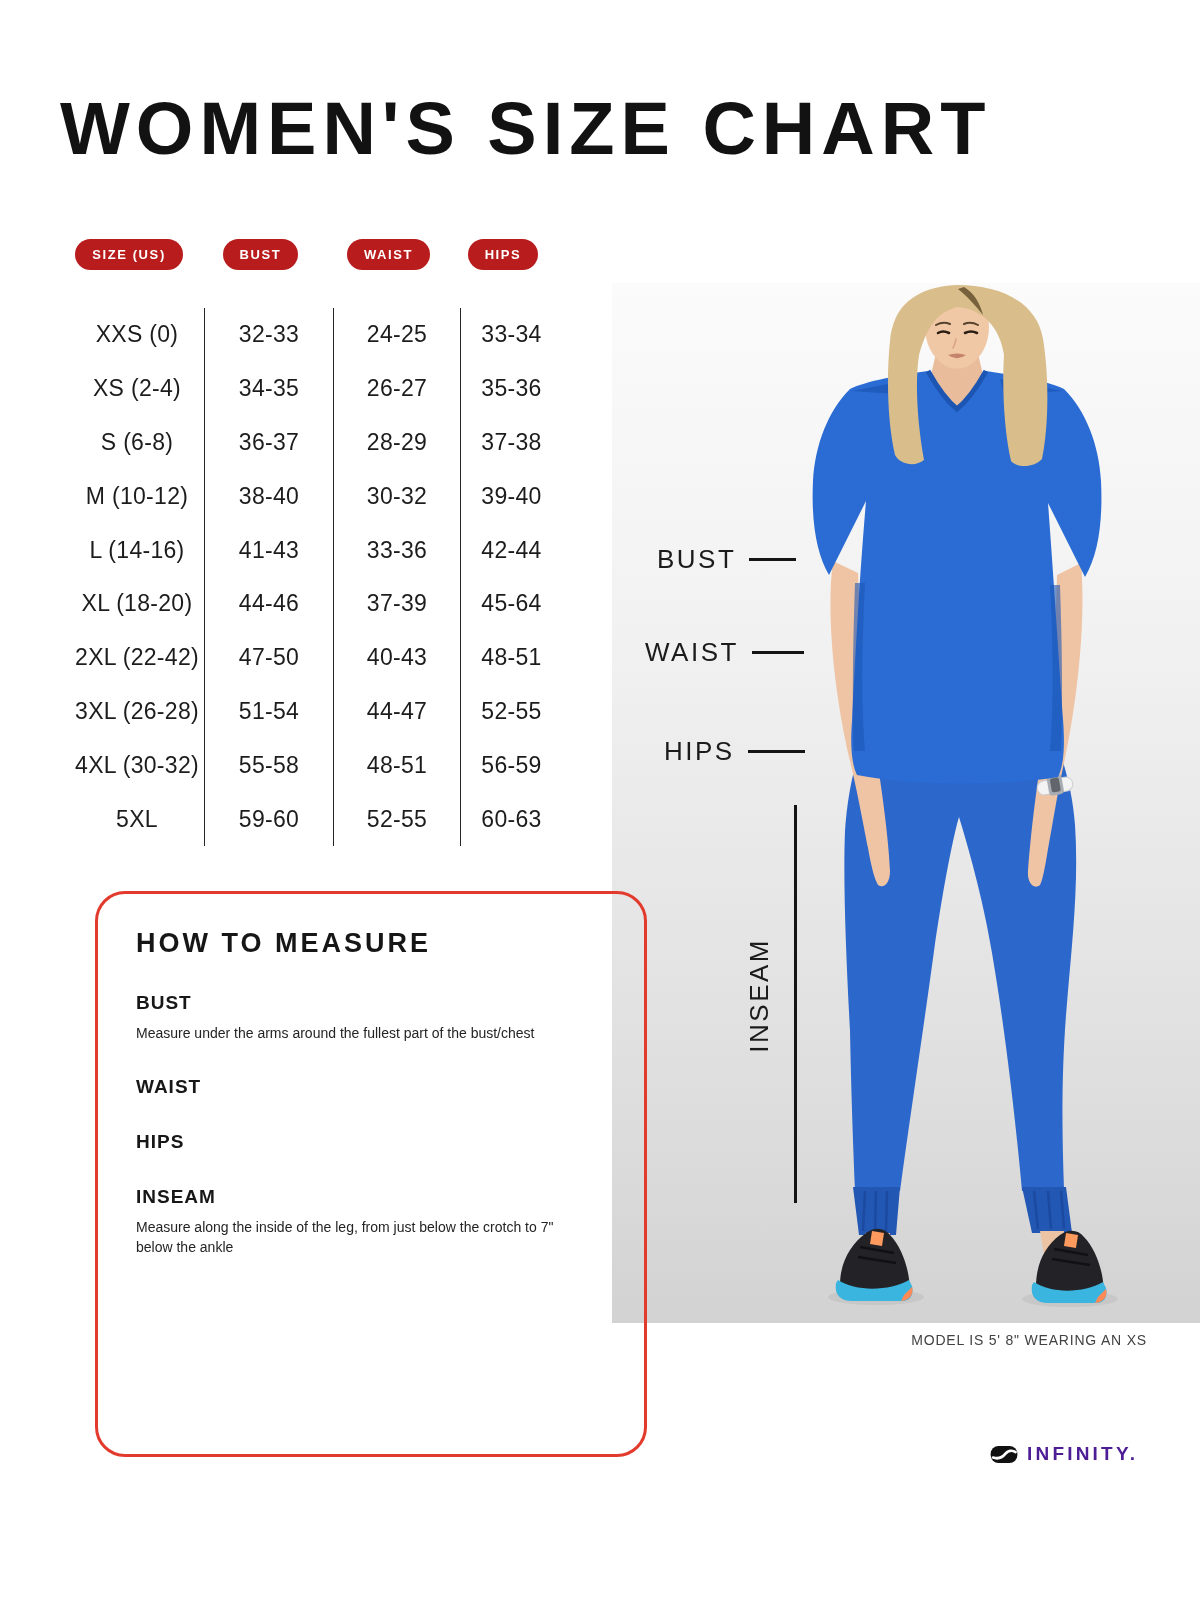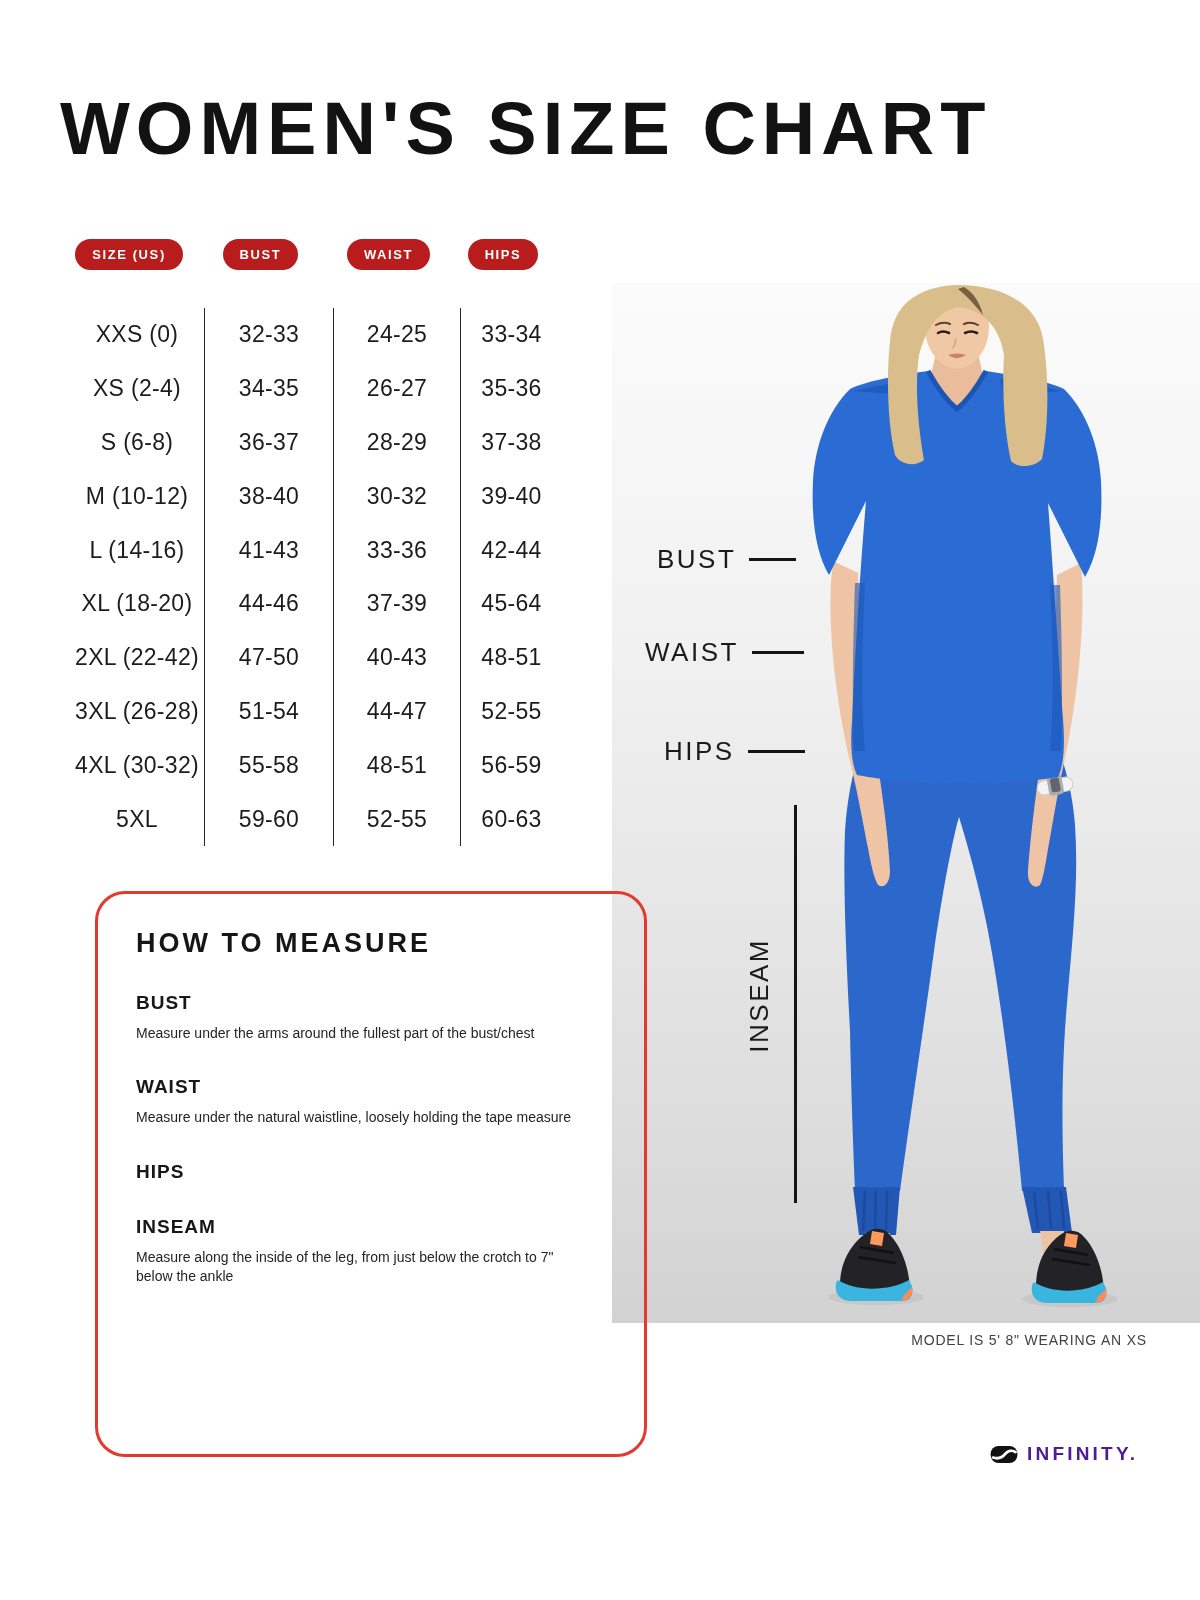--- a/index.html
+++ b/index.html
@@ -197,21 +197,20 @@
     </svg>
   </div>
 
   <div class="measure-box">
     <div class="measure-title">HOW TO MEASURE</div>
 
     <div class="m-label">BUST</div>
     <div class="m-text">Measure under the arms around the fullest part of the bust/chest</div>
 
     <div class="m-label">WAIST</div>
-    <div class="m-text">Measure under the natural waistline, loosely holding the tape measure</div>
 
     <div class="m-label">HIPS</div>
 
     <div class="m-label">INSEAM</div>
     <div class="m-text">Measure along the inside of the leg, from just below the crotch to 7" below the ankle</div>
   </div>
 
   <div class="fig-label bust-row">
     <span>BUST</span>
     <span class="dash"></span>

